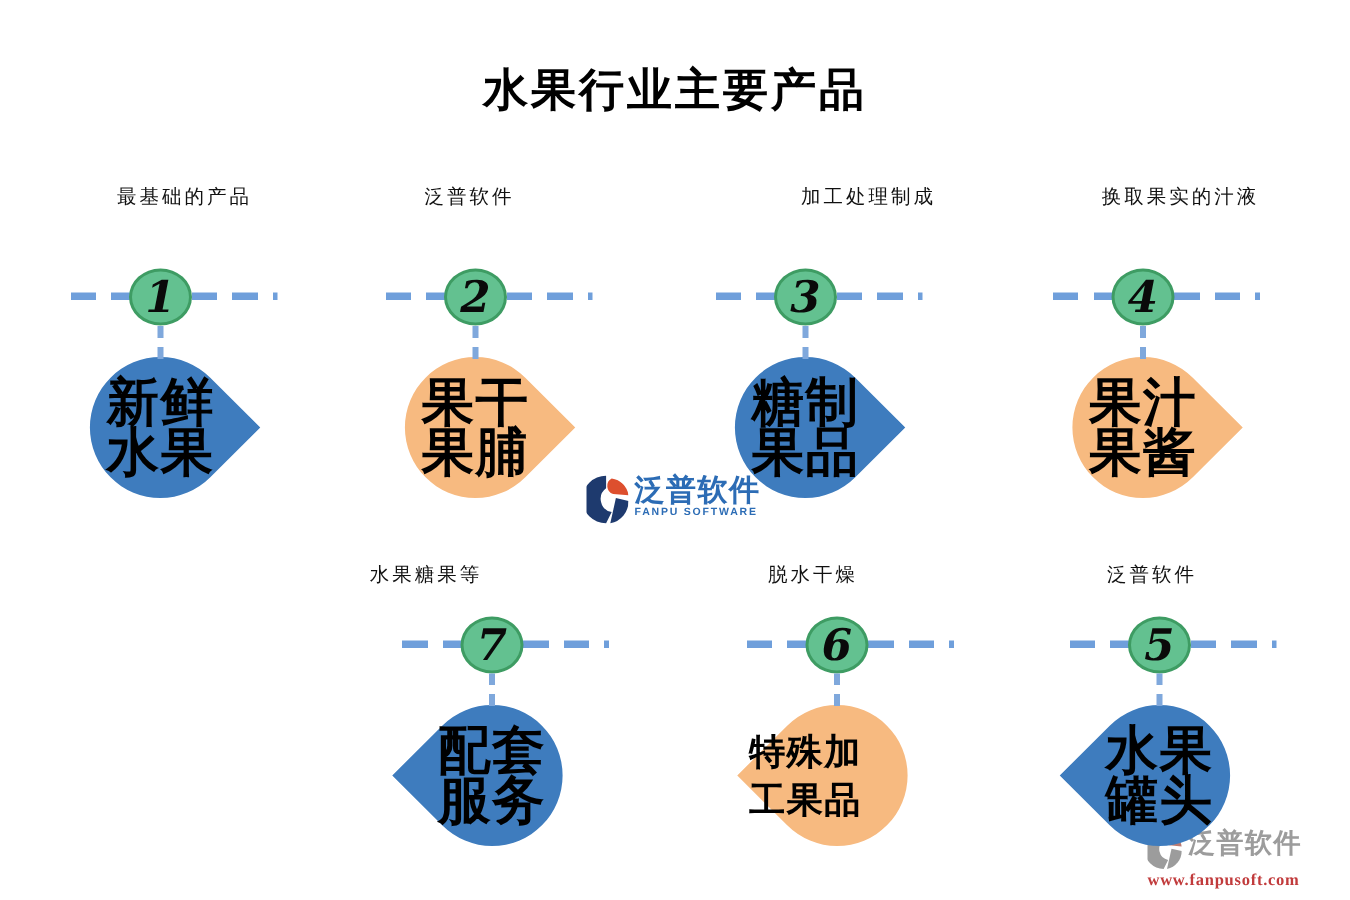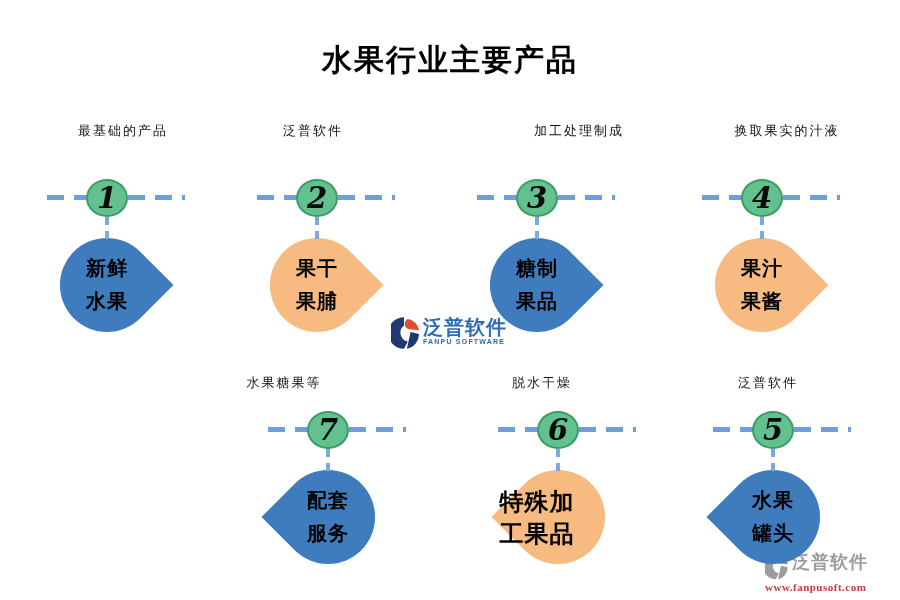--- a/index.html
+++ b/index.html
@@ -23,21 +23,21 @@
                 background:#63c190; border:2px solid #3e9c63; z-index:2;
                 display:flex; align-items:center; justify-content:center;
                 font-family:"DejaVu Serif",serif; font-style:italic; font-weight:bold;
                 font-size:29px; color:#0a0a0a; line-height:1; }
 
   .drop { position:absolute; z-index:1; }
   .drop.c-blue path { fill:#3e7cbe; }
   .drop.c-orange path { fill:#f7ba80; }
 
   .drop-text { position:absolute; width:130px; text-align:center; z-index:2;
-               font-size:20px; line-height:33px; font-weight:bold; color:#000; letter-spacing:1px; }
+               font-size:35px; line-height:33px; font-weight:bold; color:#000; letter-spacing:1px; }
   .drop-text.small { font-size:24px; line-height:32px; }
 
   .logo { position:absolute; display:flex; align-items:flex-start; }
   .logo .txt { margin-left:4px; }
   .logo .name { font-family:"Liberation Sans","DejaVu Sans",sans-serif; font-weight:bold;
                 font-size:20px; color:#2c6cb5; line-height:1.1; letter-spacing:1px; white-space:nowrap; }
   .logo .sub  { font-family:"Liberation Sans","DejaVu Sans",sans-serif; font-weight:bold;
                 font-size:7px; color:#2c6cb5; letter-spacing:1.2px; white-space:nowrap; }
   .footer-logo .name { font-size:18px; color:#9c9c9c; }
   .footer-logo .url { font-family:"Liberation Serif","DejaVu Serif",serif; font-weight:bold;

